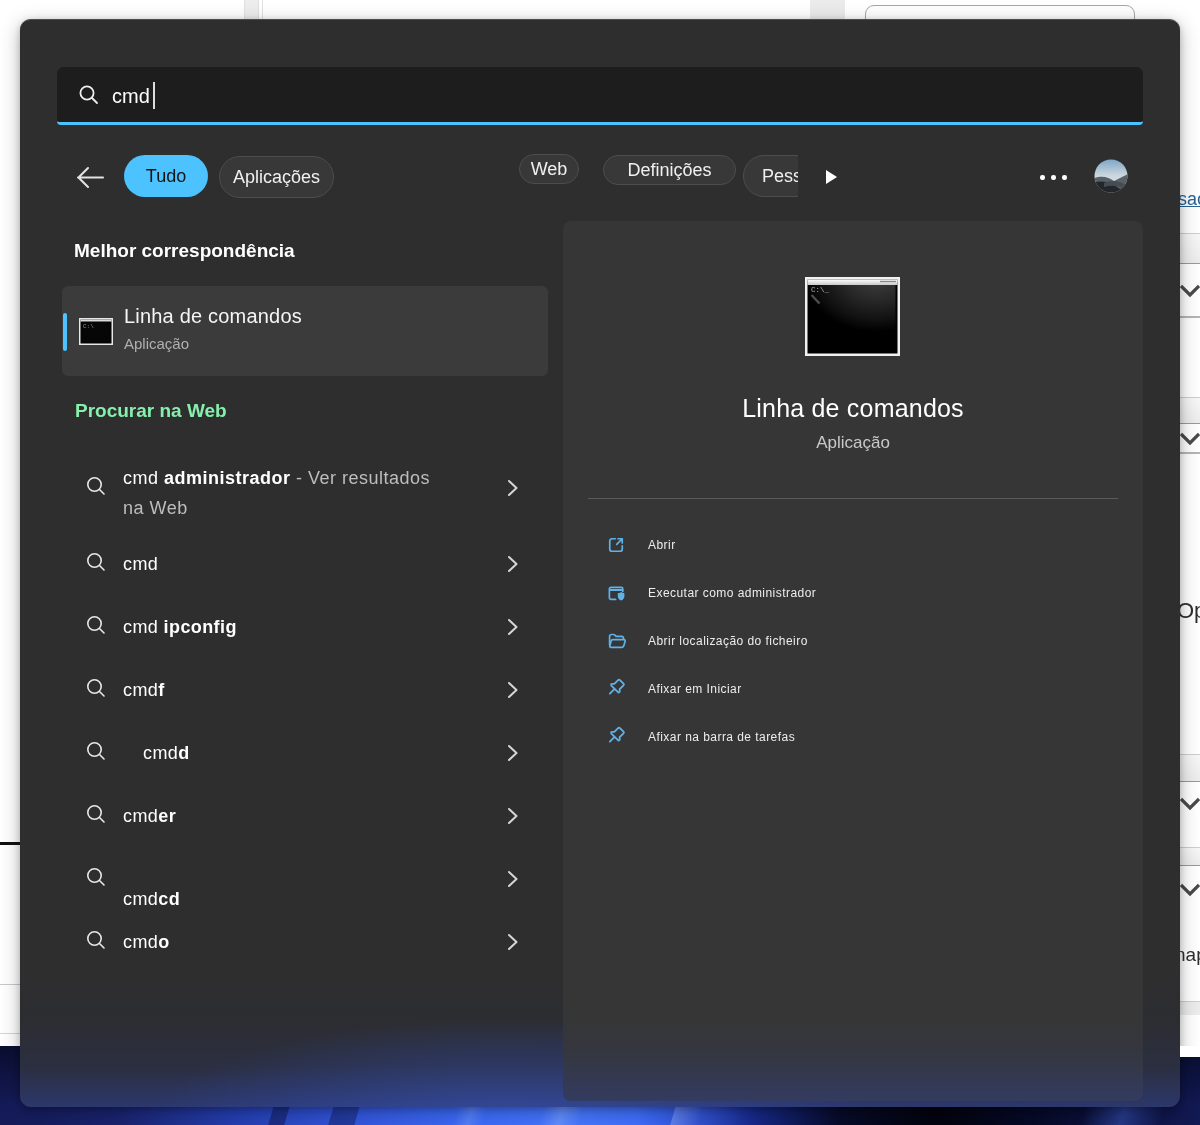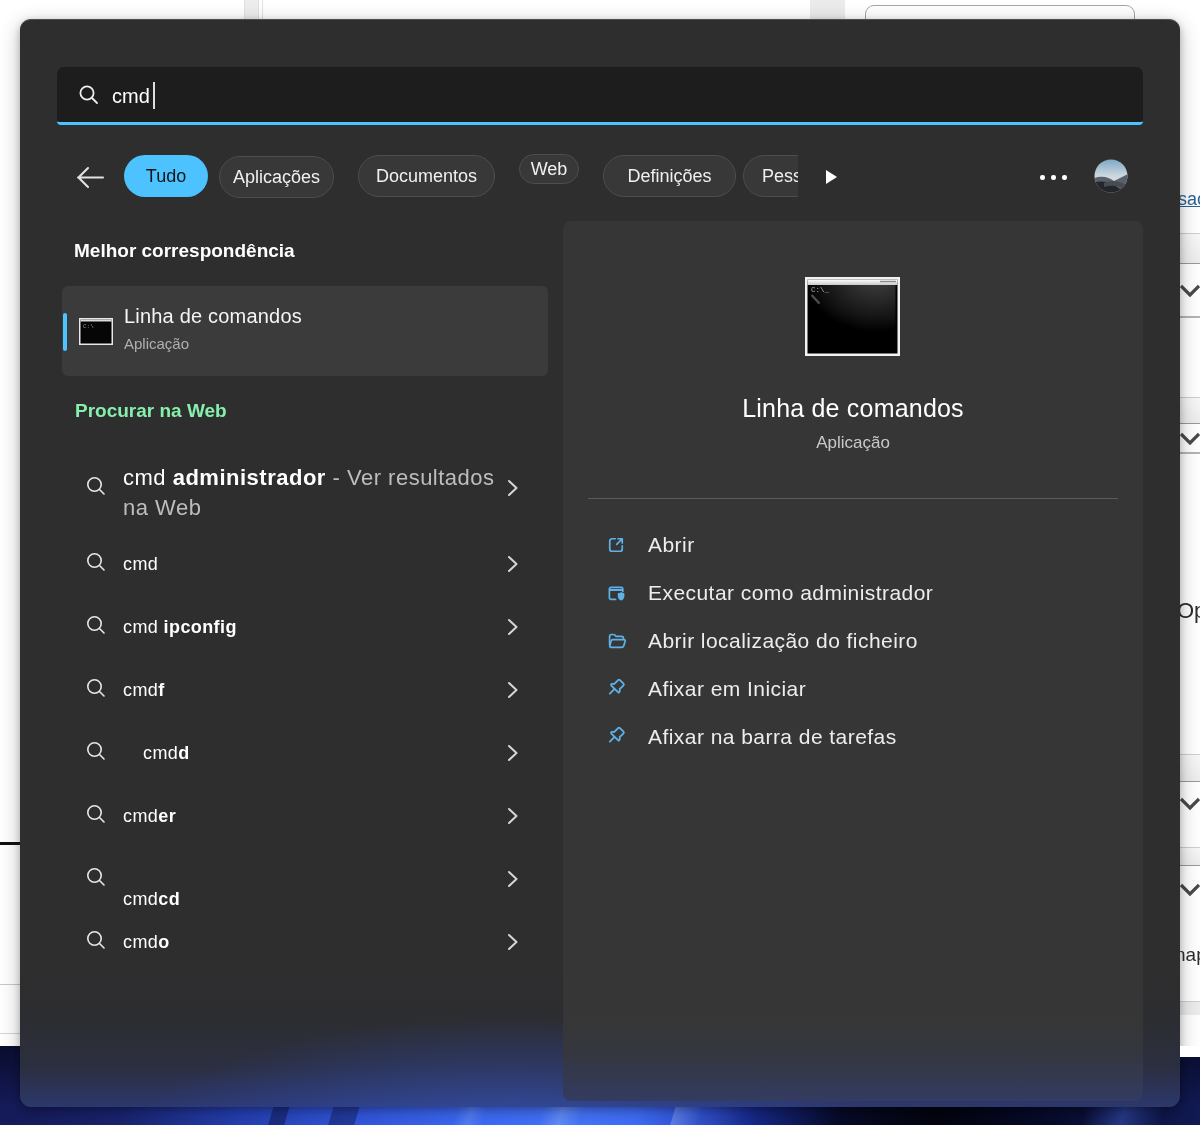--- a/index.html
+++ b/index.html
@@ -69,23 +69,22 @@
       <line x1="14" y1="14" x2="19" y2="19" stroke="#eeeeee" stroke-width="1.8" stroke-linecap="round"></line>
     </svg>
   <div class="abs" style="left:92px;top:63px;height:26px;line-height:26px;color:#ffffff;font-size:20px;">cmd</div>
   <div class="abs" style="left:133px;top:62px;width:1.5px;height:27px;background:#dddddd;"></div>
 
   <svg class="abs" style="left:56px;top:146px;" width="30" height="23" viewBox="0 0 30 23">
       <path d="M2 11.5 H27 M12 2 L2.5 11.5 L12 21" fill="none" stroke="#e2e2e2" stroke-width="2.1" stroke-linecap="round" stroke-linejoin="round"></path>
     </svg>
   <div class="abs chip" style="left:104px;top:135px;width:84px;height:42px;background:#4cc2ff;border-radius:21px;color:#151515;font-size:18px;display:flex;align-items:center;justify-content:center;">Tudo</div>
   <div class="abs chipd" style="left:199px;top:136px;width:115px;height:42px;">Aplicações</div>
-  <div class="abs chipd" style="left:338px;top:135px;width:137px;height:42px;">Documentos</div>
   <div class="abs chipd" style="left:499px;top:134px;width:60px;height:30px;">Web</div>
-  <div class="abs chipd" style="left:583px;top:135px;width:133px;height:42px;">Definições</div>
+  <div class="abs chipd" style="left:583px;top:135px;width:133px;height:30px;">Definições</div>
   <div class="abs chipd" style="left:723px;top:135px;width:92px;height:42px;justify-content:flex-start;padding-left:18px;">Pessoas</div>
   <div class="abs" style="left:778px;top:128px;width:40px;height:56px;background:#2e2e2e;"></div>
   <svg class="abs" style="left:805px;top:149px;" width="13" height="16" viewBox="0 0 13 16">
       <path d="M1 1 L12 8 L1 15 Z" fill="#ffffff"></path>
     </svg>
   <div class="abs" style="left:1020px;top:154px;width:28px;height:6px;">
     <span style="position:absolute;left:0;top:1px;width:4.5px;height:4.5px;border-radius:50%;background:#fff;"></span>
     <span style="position:absolute;left:11px;top:1px;width:4.5px;height:4.5px;border-radius:50%;background:#fff;"></span>
     <span style="position:absolute;left:22px;top:1px;width:4.5px;height:4.5px;border-radius:50%;background:#fff;"></span>
   </div>
@@ -119,21 +118,21 @@
     <text x="4" y="10" font-family="Liberation Mono, monospace" font-size="6" fill="#9a9a9a">C:\</text>
   </svg>
   <div class="abs" style="left:104px;top:285px;color:#f5f5f5;font-size:20px;letter-spacing:0.2px;">Linha de comandos</div>
   <div class="abs" style="left:104px;top:315px;color:#b0b0b0;font-size:15px;">Aplicação</div>
 
   <div class="abs" style="left:55px;top:380px;color:#86efac;font-size:19px;font-weight:bold;">Procurar na Web</div>
 
   <svg class="abs sic" style="left:66px;top:456px;">
       <use href="#mag"></use>
     </svg>
-  <div class="abs" style="left:103px;top:443px;font-size:22px;color:#ffffff;line-height:30px;letter-spacing:0.5px;">cmd <b>administrador</b><span style="color:#bdbdbd;"> - Ver resultados</span><br><span style="color:#bdbdbd;">na Web</span></div>
+  <div class="abs" style="left:103px;top:443px;font-size:18px;color:#ffffff;line-height:30px;letter-spacing:0.5px;">cmd <b>administrador</b><span style="color:#bdbdbd;"> - Ver resultados</span><br><span style="color:#bdbdbd;">na Web</span></div>
   <svg class="abs chv" style="left:487px;top:459px;">
       <use href="#chev"></use>
     </svg>
 
   <svg class="abs sic" style="left:66px;top:532px;">
       <use href="#mag"></use>
     </svg>
   <div class="abs srow" style="top:532px;">cmd</div>
   <svg class="abs chv" style="left:487px;top:535px;">
       <use href="#chev"></use>
@@ -268,14 +267,14 @@
     </g>
   </defs>
 </svg>
 
 <style>
   .chipd { background:#383838; border:1px solid #4d4d4d; border-radius:21px; color:#f0f0f0; font-size:18px; display:flex; align-items:center; justify-content:center; }
   .srow { left:103px; font-size:18px; color:#ffffff; height:25px; line-height:25px; letter-spacing:0.4px; }
   .sic { width:20px; height:20px; }
   .chv { width:12px; height:18px; }
   .aic { width:22px; height:20px; }
-  .arow { left:85px; font-size:21px; color:#ededed; height:22px; line-height:22px; letter-spacing:0.45px; }
+  .arow { left:85px; font-size:12px; color:#ededed; height:22px; line-height:22px; letter-spacing:0.45px; }
 </style>
 
 </body></html>

